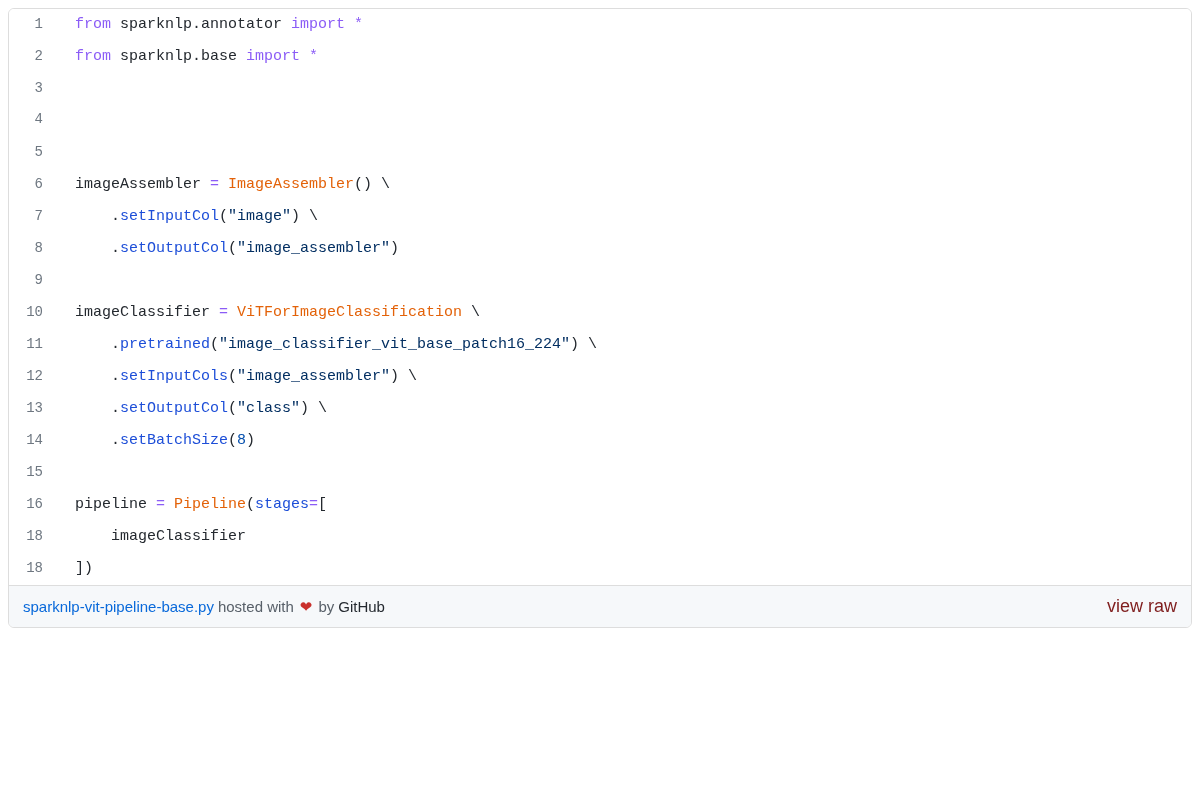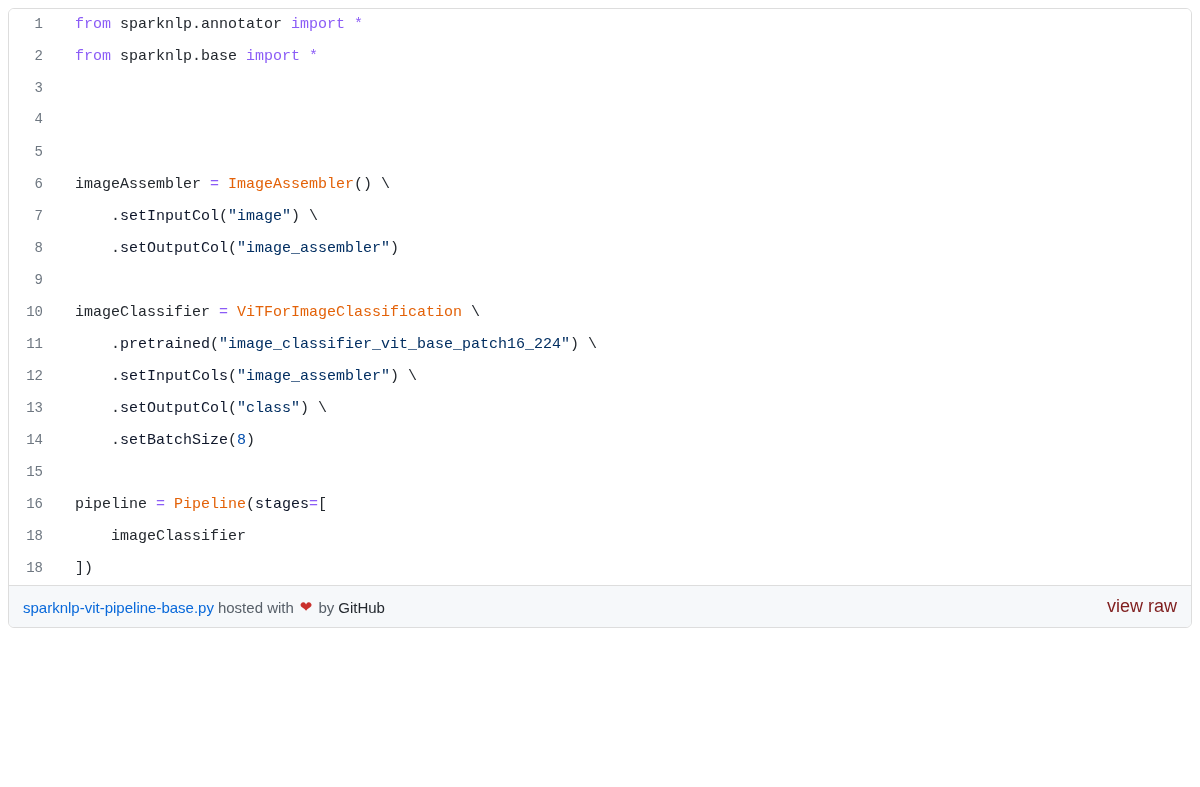--- a/index.html
+++ b/index.html
@@ -35,34 +35,34 @@
     flex-shrink: 0;
     font-size: 14px;
   }
   .line-content {
     padding-left: 16px;
     white-space: pre;
     color: #24292f;
   }
   .k-red { color: #8b5cf6; }
   .k-orange { color: #e36209; }
-  .k-blue { color: #0f172a; }
+  .k-blue { color: #1d4ed8; }
   .k-string { color: #032f62; }
   .k-num { color: #0550ae; }
   .meta-bar {
     padding: 10px 14px;
     font-size: 15px;
     color: #586069;
     border-top: 1px solid #ddd;
     background: #f6f8fa;
     display: flex;
     align-items: center;
     justify-content: space-between;
   }
-  .meta-left { display: flex; align-items: flex-end; gap: 4px; }
+  .meta-left { display: flex; align-items: center; gap: 4px; }
   .meta-left a { color: #0969da; text-decoration: none; }
   .meta-left strong { color: #24292f; font-weight: 400; }
   .heart { color: #c9302c; margin: 0 2px; }
   .view-raw { color: #7f1d1d; text-decoration: none; font-size: 18px; }
 </style>
 </head>
 <body>
 
 <div class="gist-container">
   <div class="code-area">

